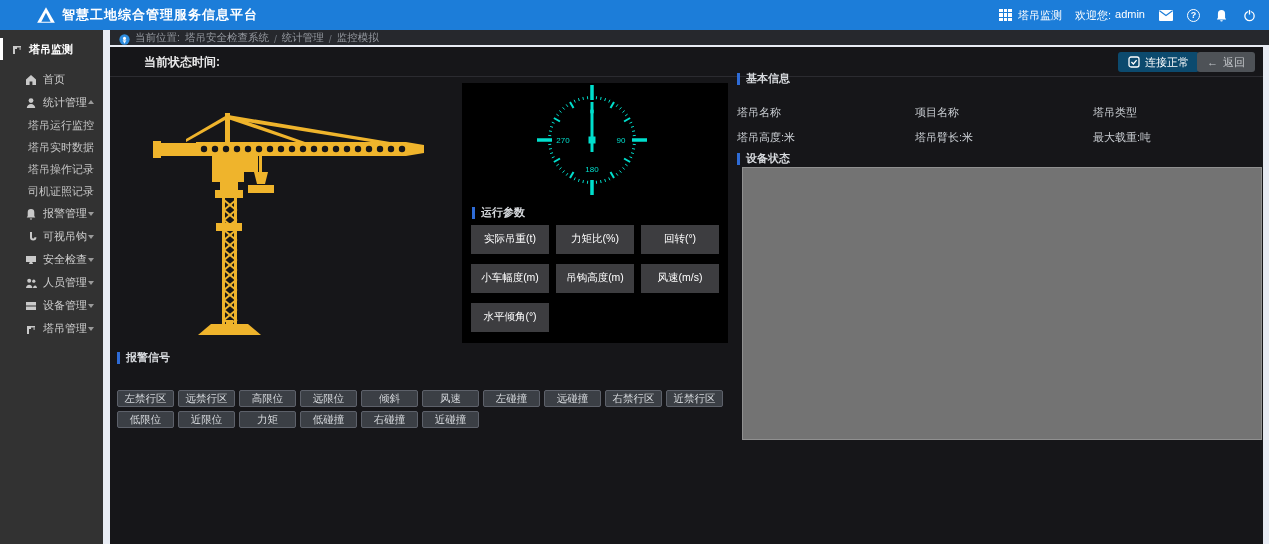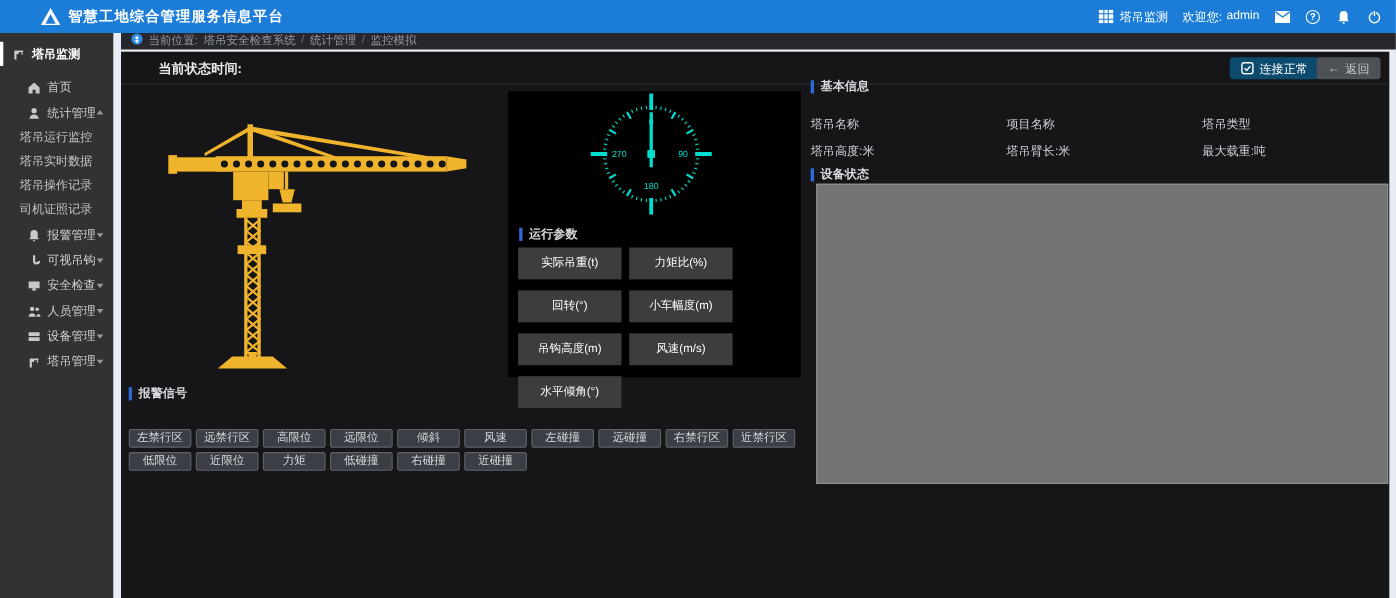--- a/index.html
+++ b/index.html
@@ -16,50 +16,50 @@
   .module-label{margin-left:-7px;cursor:pointer}
   .welcome-wrap{display:flex;gap:4px}
   .tb-icon{width:15px;height:15px;display:flex;align-items:center;justify-content:center;cursor:pointer}
   .help-circle{width:13px;height:13px;border:1.3px solid #fff;border-radius:50%;font-size:9px;font-weight:bold;display:flex;align-items:center;justify-content:center}
 
   
   .sidebar{position:absolute;top:30px;left:0;width:103px;height:514px;background:#323232;color:#ccc;z-index:4}
   .side-header{margin-top:8px;height:22px;display:flex;align-items:center;gap:6px;border-left:3px solid #fff;padding-left:8px;color:#fff;font-weight:bold;font-size:11px;cursor:pointer}
   .menu{margin-top:8px}
   .menu-item{position:relative;height:23px;display:flex;align-items:center;gap:6px;padding-left:25px;font-size:11px;color:#cfcfcf;cursor:pointer}
-  .sub-item{height:22px;line-height:22px;padding-left:18px;font-size:11px;color:#c4c4c4;cursor:pointer}
+  .sub-item{height:22px;line-height:22px;padding-left:28px;font-size:11px;color:#c4c4c4;cursor:pointer}
   .mi-icon{width:12px;height:12px;flex:0 0 12px;fill:#c9c9c9}
   .caret{position:absolute;right:9px;top:10px;width:0;height:0;border-left:3.5px solid transparent;border-right:3.5px solid transparent}
   .caret.down{border-top:4px solid #9a9a9a}
   .caret.up{border-bottom:4px solid #9a9a9a;top:9px}
 
   
   .main{position:absolute;top:30px;left:103px;right:0;bottom:0;background:#e8ecf4}
-  .breadcrumb{position:absolute;top:0;left:7px;right:0;height:15px;background:#26282d;display:flex;align-items:flex-start;gap:5px;padding-left:9px;font-size:10.5px;color:#9599a0}
+  .breadcrumb{position:absolute;top:0;left:7px;right:0;height:15px;background:#26282d;display:flex;align-items:flex-end;gap:5px;padding-left:9px;font-size:10.5px;color:#9599a0}
   .crumb-sep{color:#6d7178}
   .crumb-link{cursor:pointer}
   .content{position:absolute;top:17px;left:7px;right:6px;bottom:0;background:#161619}
 
   
   .content-header{position:relative;height:30px;border-bottom:1px solid #2b2b30}
   .status-label{position:absolute;left:34px;top:0;line-height:30px;font-size:12px;font-weight:bold;color:#e9e9ea}
   .btn{position:absolute;top:5px;height:20px;border:none;border-radius:3px;font-size:11px;display:flex;align-items:center;gap:5px;padding:0 10px;cursor:pointer;font-family:inherit}
   .btn-connect{right:64px;background:#0c4a6e;color:#fff}
   .btn-back{right:8px;background:#4e5257;color:#c3c6ca}
 
   
   .crane-area{position:absolute;left:30px;top:40px;width:330px;height:258px}
 
   
   .gauge-panel{position:absolute;left:352px;top:36px;width:266px;height:260px;background:#000}
   .sec-title{display:flex;align-items:center;gap:6px;font-size:11px;color:#d6d9dd;font-weight:bold}
   .sec-bar{width:3px;height:12px;background:#2e6bd6;flex:0 0 3px}
   .gauge-panel .sec-title{position:absolute;left:10px;top:122px}
   .cards{position:absolute;left:9px;top:142px;width:250px;display:flex;flex-wrap:wrap;gap:10px 7px}
-  .card{width:94px;height:29px;background:#3d3d40;color:#fff;font-size:10.5px;text-align:center;padding-top:7px}
+  .card{width:78px;height:29px;background:#3d3d40;color:#fff;font-size:10.5px;text-align:center;padding-top:7px}
 
   
   .alarm-section{position:absolute;left:7px;top:303px;width:624px}
   .tags{margin-top:25px;display:flex;flex-wrap:wrap;gap:4px}
   .tag{width:57px;height:17px;line-height:15px;background:#3b3f45;border:1px solid #5d616a;border-radius:2px;color:#d4d7db;font-size:10.5px;text-align:center}
 
   
   .info-title{position:absolute;left:627px;top:24px}
   .info-grid{position:absolute;left:627px;top:58px;width:524px;display:grid;grid-template-columns:178px 178px 168px;row-gap:10px;font-size:11px;color:#caced3}
   .device-title{position:absolute;left:627px;top:104px}

